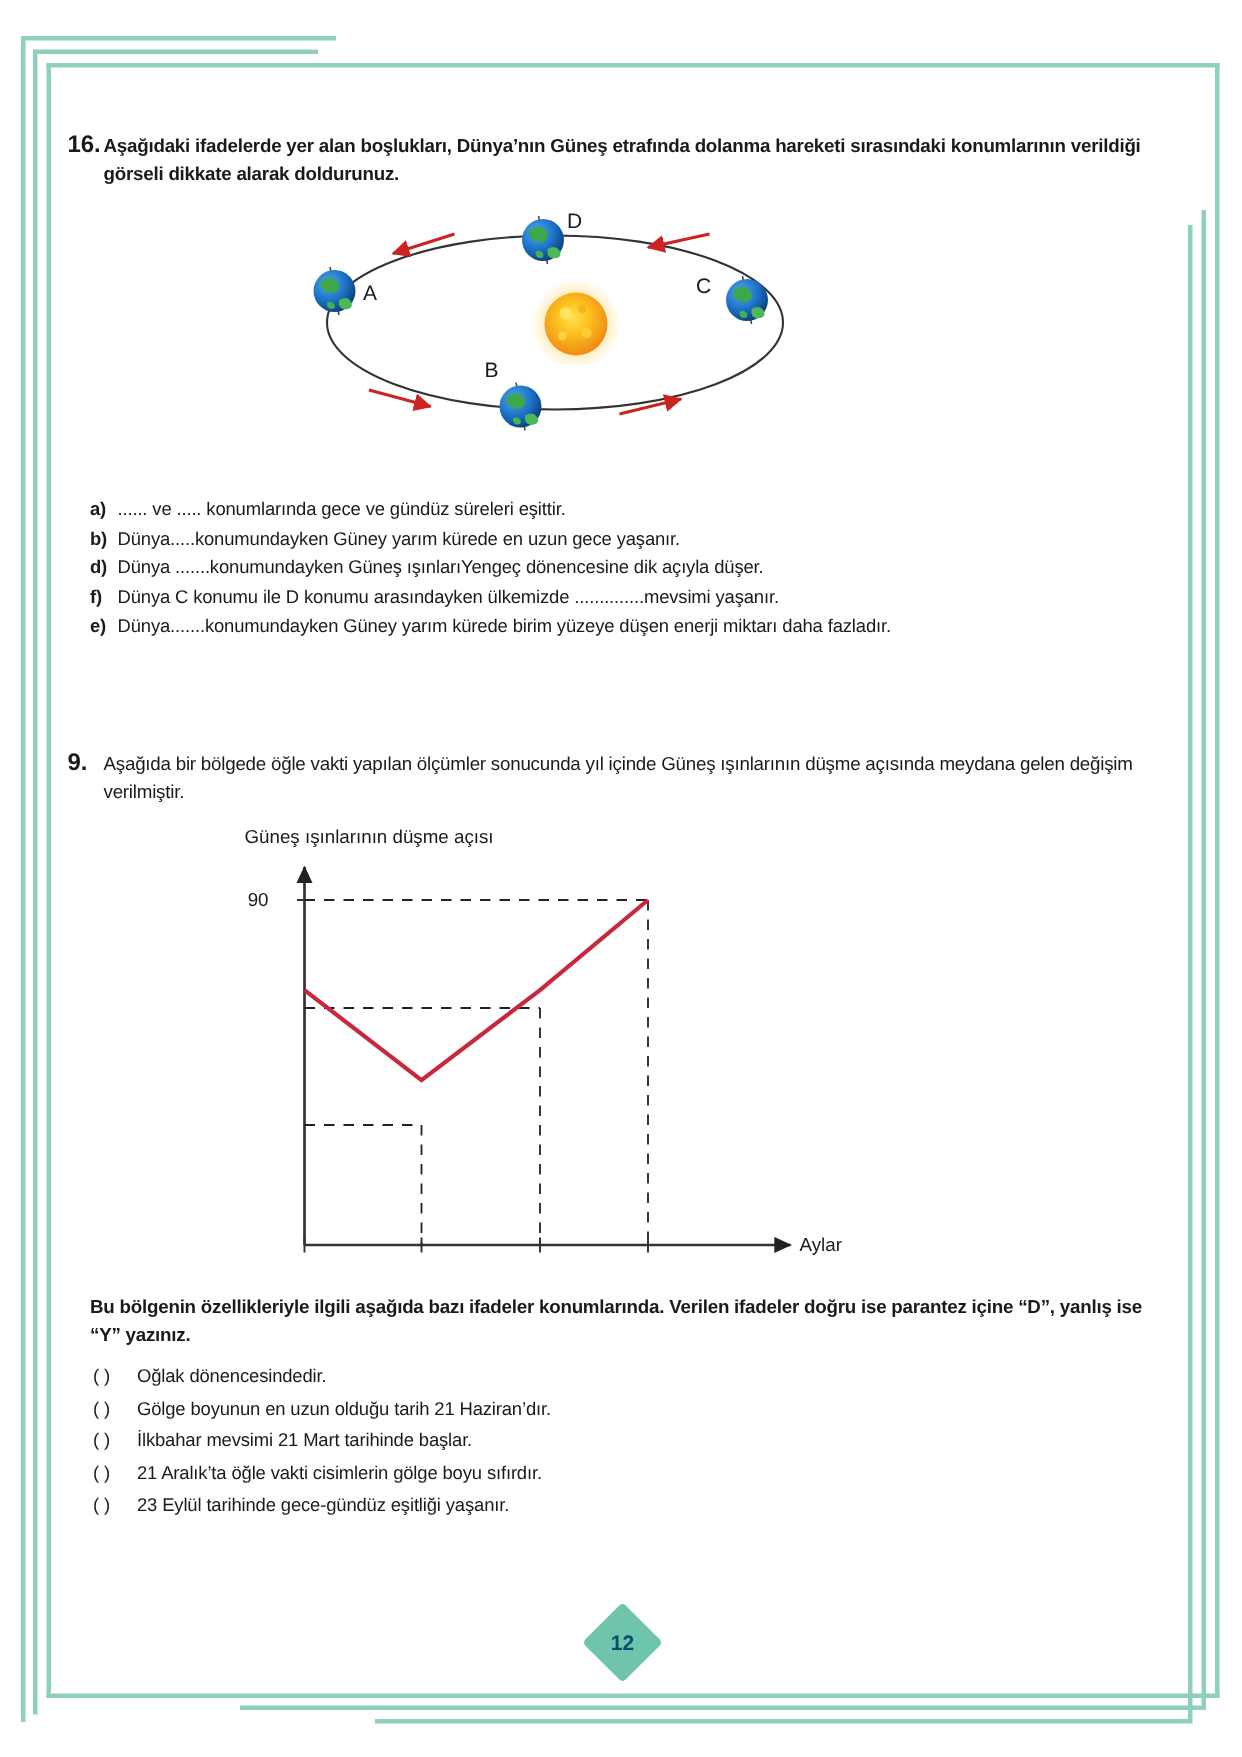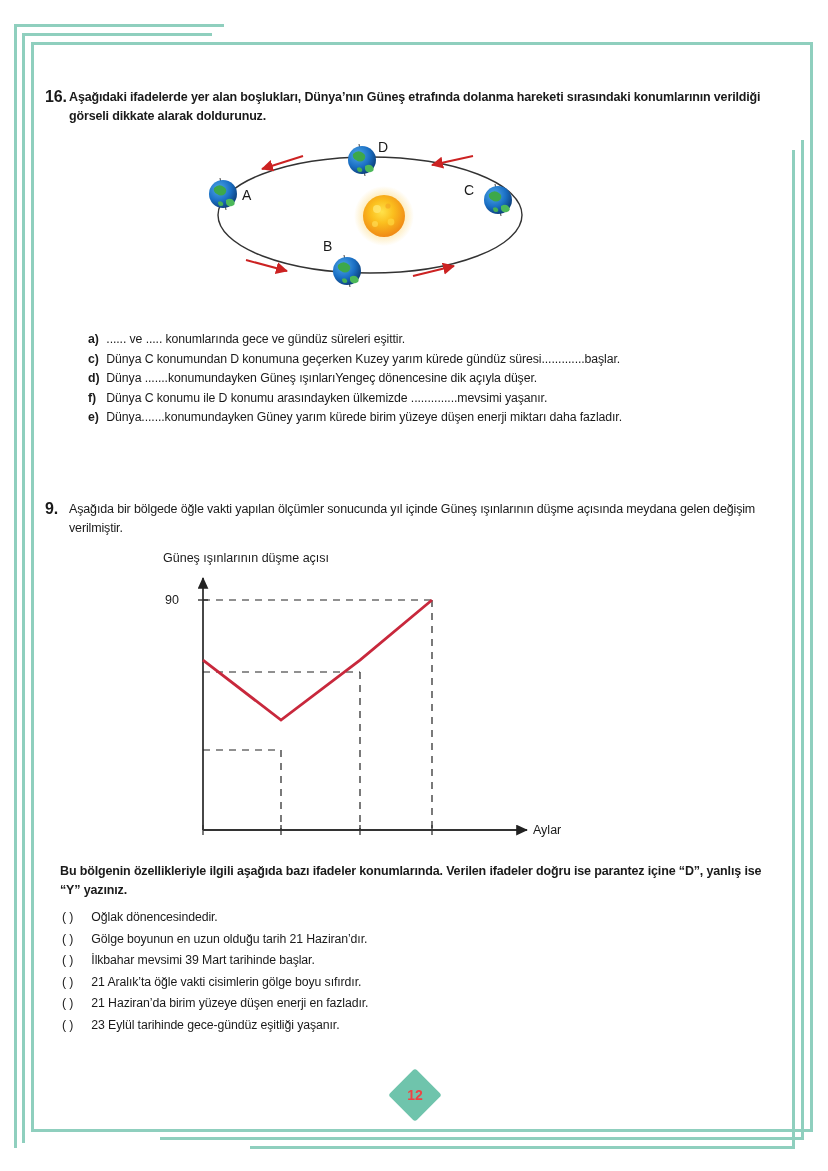--- a/index.html
+++ b/index.html
@@ -62,21 +62,20 @@
     height: 155px;
   }
   #orbit-figure svg { display: block; }
 
   
   #statements {
     position: absolute;
     left: 60px;
     top: 330px;
     width: 720px;
-    margin-left: 28px;
   }
   .stmt {
     font-size: 12.3px;
     line-height: 19.5px;
     letter-spacing: -0.1px;
     white-space: nowrap;
   }
   .stmt .lbl { font-weight: bold; display: inline-block; min-width: 15px; }
 
   
@@ -136,21 +135,21 @@
     transform: rotate(45deg);
     border-radius: 3px;
   }
   #page-badge .num {
     position: absolute;
     left: 0; top: 0;
     width: 38px; height: 38px;
     display: flex;
     align-items: center;
     justify-content: center;
-    color: #ef4444;
+    color: #0c4a6e;
     font-size: 14px;
     font-weight: bold;
   }
 </style>
 </head>
 <body>
 
 <div class="frame-line tl1-h"></div>
 <div class="frame-line tl1-v"></div>
 <div class="frame-line tl2-h"></div>
@@ -244,22 +243,22 @@
     <line x1="215" y1="138" x2="256" y2="128" stroke="#CC2222" stroke-width="2" marker-end="url(#redArrow)"></line>
   </svg>
 </div>
 
 <div id="statements">
   <div class="stmt">
     <span class="lbl">a)</span>
     <span>...... ve ..... konumlarında gece ve gündüz süreleri eşittir.</span>
   </div>
   <div class="stmt">
-    <span class="lbl">c)</span>
-    <span>Dünya C konumundan D konumuna geçerken Kuzey yarım kürede gündüz süresi.............başlar.</span>
+    <span class="lbl">b)</span>
+    <span>Dünya.....konumundayken Güney yarım kürede en uzun gece yaşanır.</span>
   </div>
   <div class="stmt">
     <span class="lbl">d)</span>
     <span>Dünya .......konumundayken Güneş ışınlarıYengeç dönencesine dik açıyla düşer.</span>
   </div>
   <div class="stmt">
     <span class="lbl">f)</span>
     <span>Dünya C konumu ile D konumu arasındayken ülkemizde ..............mevsimi yaşanır.</span>
   </div>
   <div class="stmt">
@@ -319,29 +318,25 @@
   <div class="tf-item">
     <span class="tf-paren">(   )</span>
     <span>Oğlak dönencesindedir.</span>
   </div>
   <div class="tf-item">
     <span class="tf-paren">(   )</span>
     <span>Gölge boyunun en uzun olduğu tarih 21 Haziran’dır.</span>
   </div>
   <div class="tf-item">
     <span class="tf-paren">(   )</span>
-    <span>İlkbahar mevsimi 39 Mart tarihinde başlar.</span>
+    <span>İlkbahar mevsimi 21 Mart tarihinde başlar.</span>
   </div>
   <div class="tf-item">
     <span class="tf-paren">(   )</span>
     <span>21 Aralık’ta öğle vakti cisimlerin gölge boyu sıfırdır.</span>
-  </div>
-  <div class="tf-item">
-    <span class="tf-paren">(   )</span>
-    <span>21 Haziran’da birim yüzeye düşen enerji en fazladır.</span>
   </div>
   <div class="tf-item">
     <span class="tf-paren">(   )</span>
     <span>23 Eylül tarihinde gece-gündüz eşitliği yaşanır.</span>
   </div>
 </div>
 
 <div id="page-badge">
   <div class="diamond"></div>
   <div class="num">12</div>

